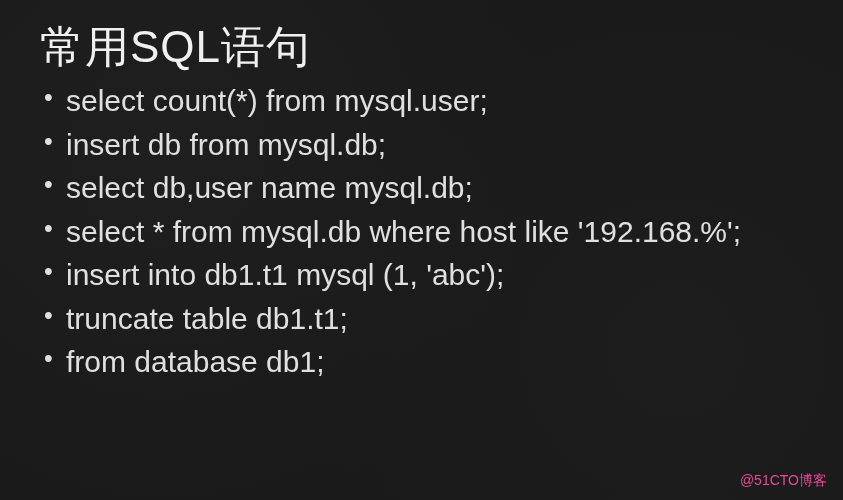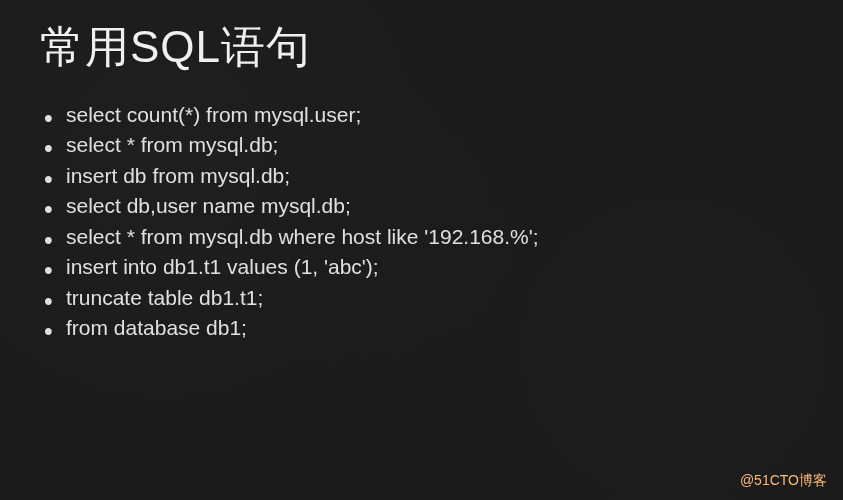--- a/index.html
+++ b/index.html
@@ -21,61 +21,60 @@
     }
     .slide {
       padding: 18px 40px 10px 40px;
       width: 100%;
       height: 100%;
     }
     .title {
       font-size: 44px;
       font-weight: 400;
       color: #f0f0f0;
-      margin-bottom: 23px;
+      margin-bottom: 2px;
       letter-spacing: 1px;
     }
     .bullet-list {
       list-style: none;
       padding-left: 4px;
     }
     .bullet-list li {
-      font-size: 21px;
+      font-size: 30px;
       line-height: 1.45;
       color: #e0e0e0;
       position: relative;
       padding-left: 22px;
       font-weight: 300;
     }
     .bullet-list li::before {
       content: "•";
       position: absolute;
       left: 0;
       top: 0;
       color: #e0e0e0;
       font-size: 25px;
     }
     .watermark {
       position: absolute;
       bottom: 10px;
       right: 16px;
       font-size: 14px;
-      color: #fdba74;
+      color: #ec4899;
     }
   </style>
 </head>
 <body>
 
 <div class="slide">
   <h1 class="title">常用SQL语句</h1>
   <ul class="bullet-list">
     <li>select count(*) from mysql.user;</li>
-    <li>select * from mysql.db;</li>
     <li>insert db from mysql.db;</li>
     <li>select db,user name mysql.db;</li>
     <li>select * from mysql.db where host like '192.168.%';</li>
-    <li>insert into db1.t1 values (1, 'abc');</li>
+    <li>insert into db1.t1 mysql (1, 'abc');</li>
     <li>truncate table db1.t1;</li>
     <li>from database db1;</li>
   </ul>
 </div>
 
 <div class="watermark">@51CTO博客</div>
 
 </body></html>

